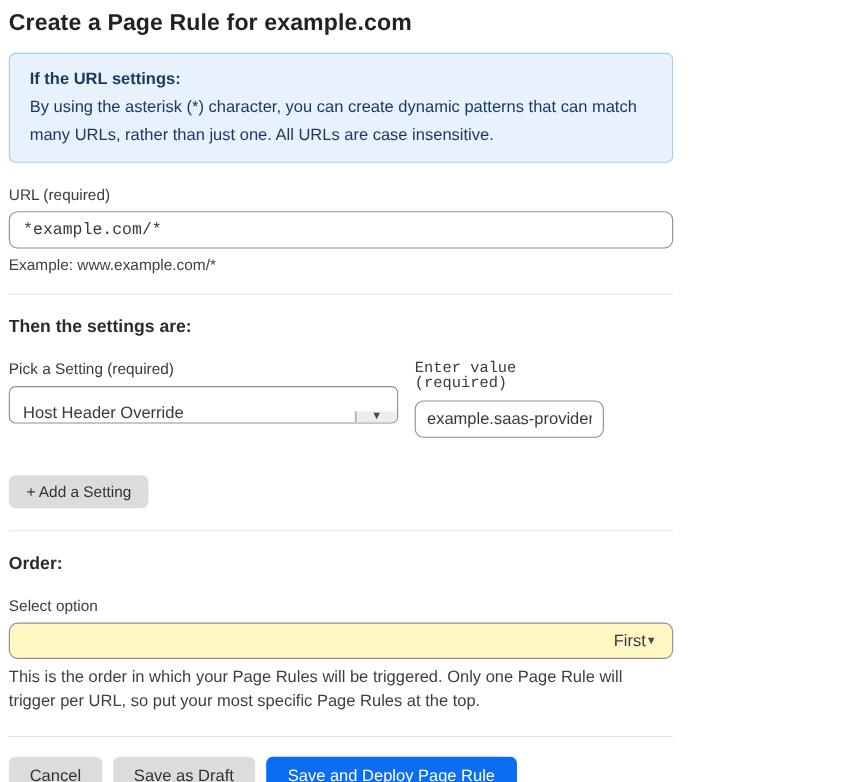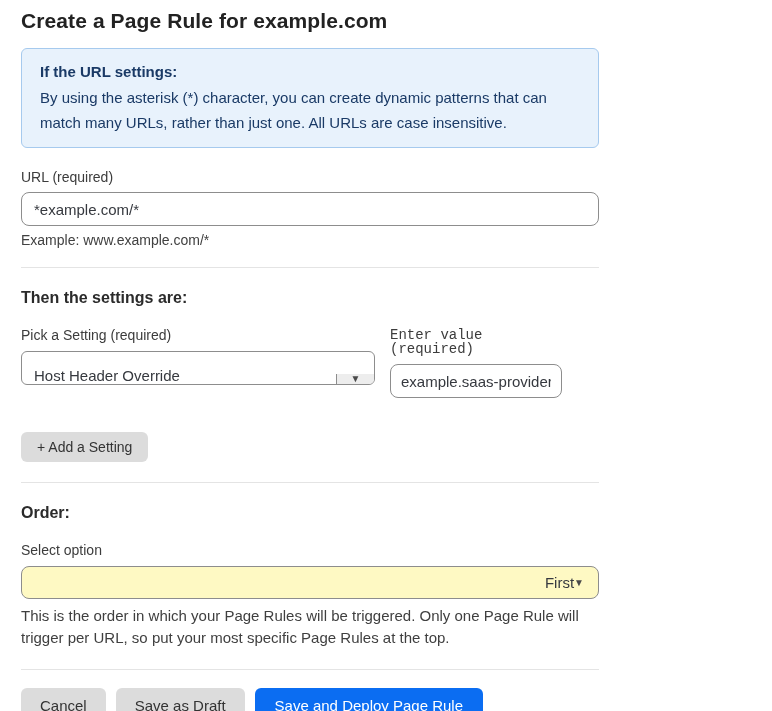--- a/index.html
+++ b/index.html
@@ -6,21 +6,21 @@
   html, body {
     margin: 0;
     padding: 0;
     background: #ffffff;
     font-family: "Liberation Sans", sans-serif;
     color: #2b2b2b;
   }
   .page {
     width: 620px;
     height: 711px;
-    padding: 0 21px;
+    padding: 0 8px;
     overflow: hidden;
   }
   .page-title {
     margin: 8px 0 0 0;
     font-size: 21px;
     line-height: 26px;
     font-weight: 700;
     color: #222222;
     letter-spacing: 0.1px;
   }
@@ -55,21 +55,21 @@
     color: #3c3c3c;
   }
   .text-input {
     display: block;
     margin-top: 8px;
     width: 100%;
     height: 34px;
     border: 1px solid #8d8d8d;
     border-radius: 8px;
     padding: 0 12px;
-    font-family: Liberation Sans, sans-serif;
+    font-family: Liberation Mono, monospace;
     font-size: 15px;
     color: #36393f;
     background: #ffffff;
     outline: none;
   }
   .field-hint {
     margin-top: 7px;
     font-size: 14px;
     line-height: 14px;
     color: #414141;

